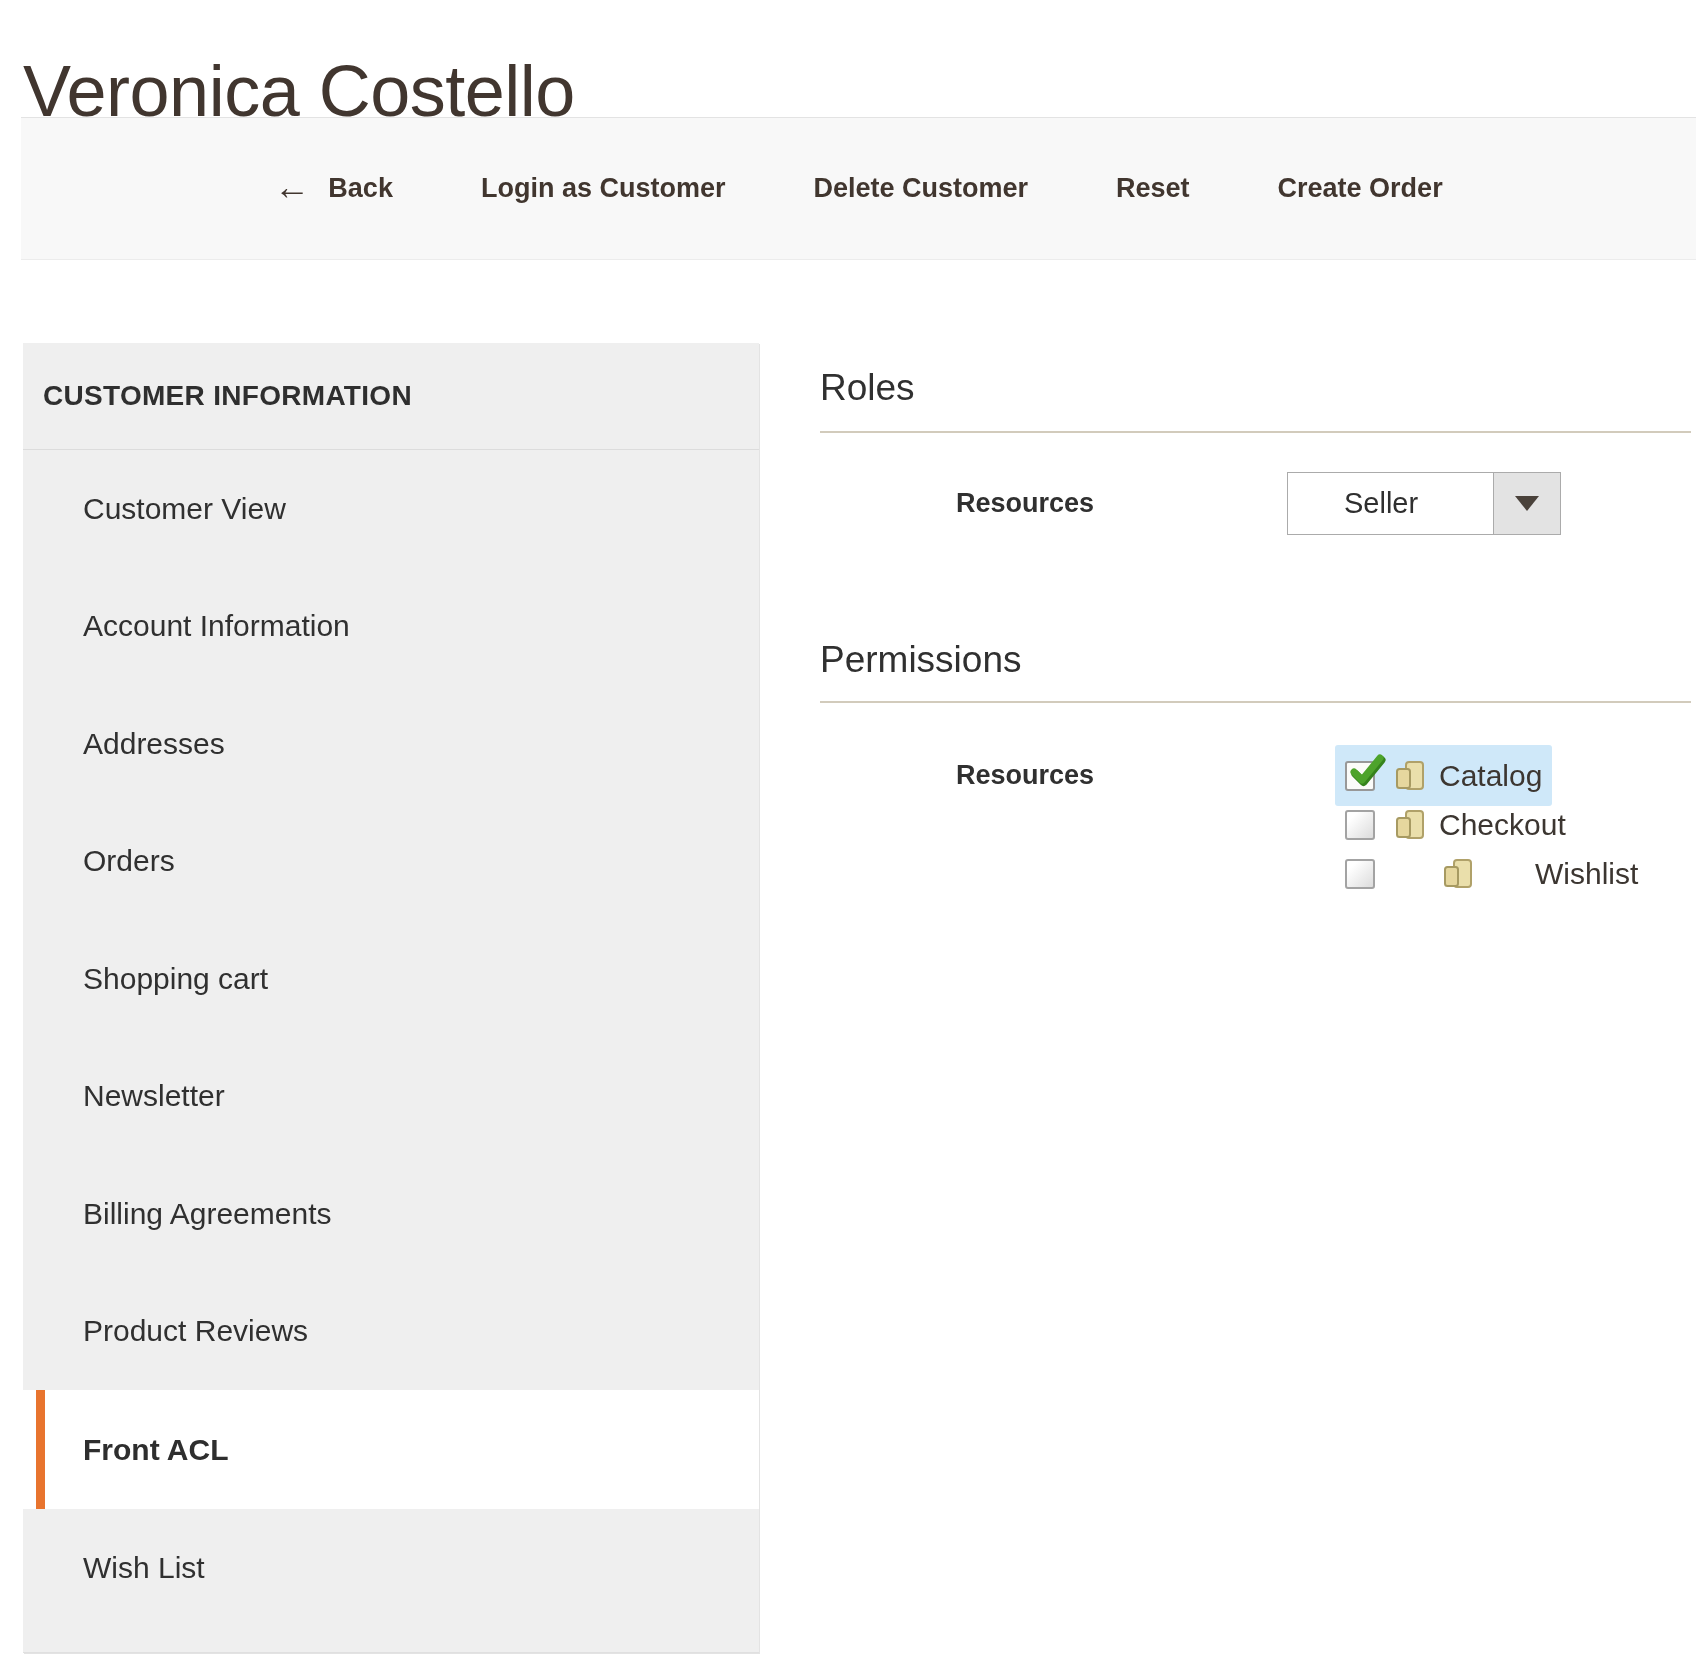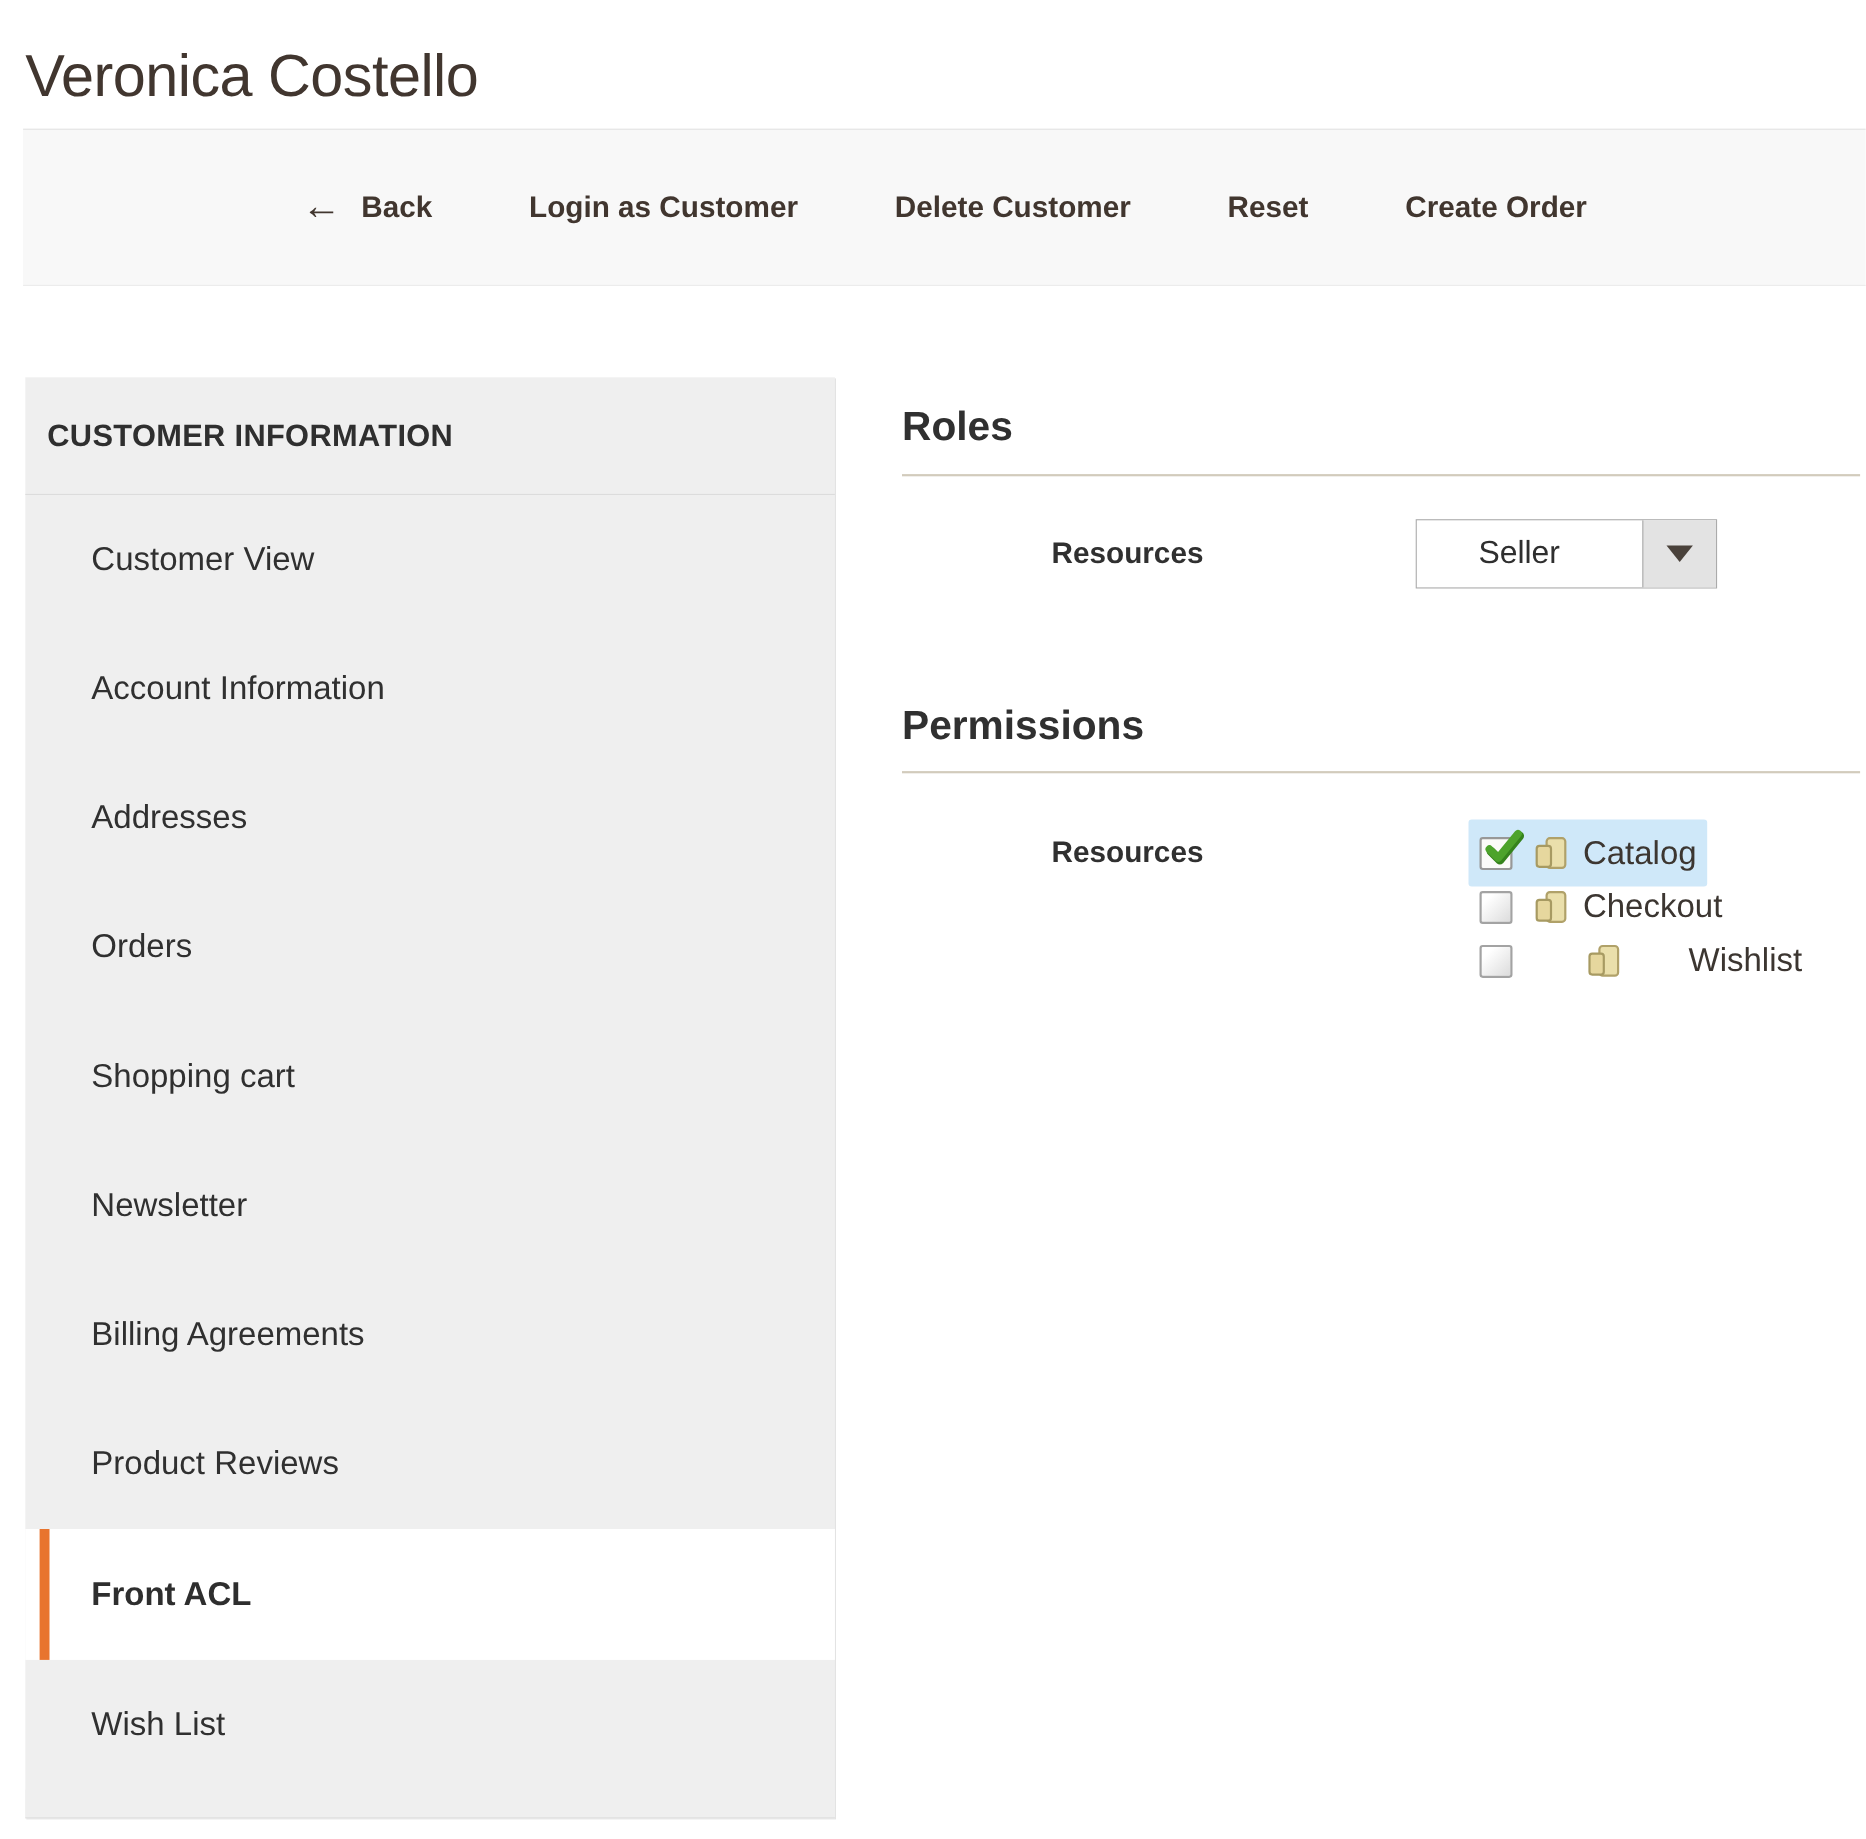--- a/index.html
+++ b/index.html
@@ -4,21 +4,21 @@
 <style>
   html,body{margin:0;padding:0;}
   body{
     position:relative;width:1696px;height:1672px;overflow:hidden;
     background:#ffffff;color:#303030;
     font-family:"Liberation Sans","DejaVu Sans",sans-serif;
   }
   
   .page-title{
     position:absolute;left:23px;top:2px;
-    font-size:54px;font-weight:400;color:#41362f;letter-spacing:-0.5px;
+    font-size:72px;font-weight:400;color:#41362f;letter-spacing:-0.5px;
     white-space:nowrap;
   }
   
   .toolbar{
     position:absolute;left:21px;right:0;top:117px;height:143px;
     background:#f8f8f8;border-top:1px solid #e3e3e3;border-bottom:1px solid #ececec;
     box-sizing:border-box;
     display:flex;align-items:center;justify-content:center;
   }
   .tb-btn{
@@ -46,21 +46,21 @@
     height:119px;background:#ffffff;font-weight:700;color:#2e2e2e;
     position:relative;
   }
   .active-bar{
     position:absolute;left:13px;top:0;bottom:0;width:9px;background:#e8742e;
   }
   .sidebar-footer{height:25px;background:#efefef;border-bottom:1px solid #e0e0e0;}
   
   .section-title{
     position:absolute;left:820px;
-    font-size:37px;font-weight:700;color:#303030;line-height:44px;white-space:nowrap;
+    font-size:37px;font-weight:400;color:#303030;line-height:44px;white-space:nowrap;
   }
   .section-rule{
     position:absolute;left:820px;right:5px;height:2px;background:#d2cbbc;
   }
   .field-label{
     position:absolute;left:825px;width:400px;text-align:center;
     font-size:27px;font-weight:700;color:#303030;line-height:34px;white-space:nowrap;
   }
   
   .select{

